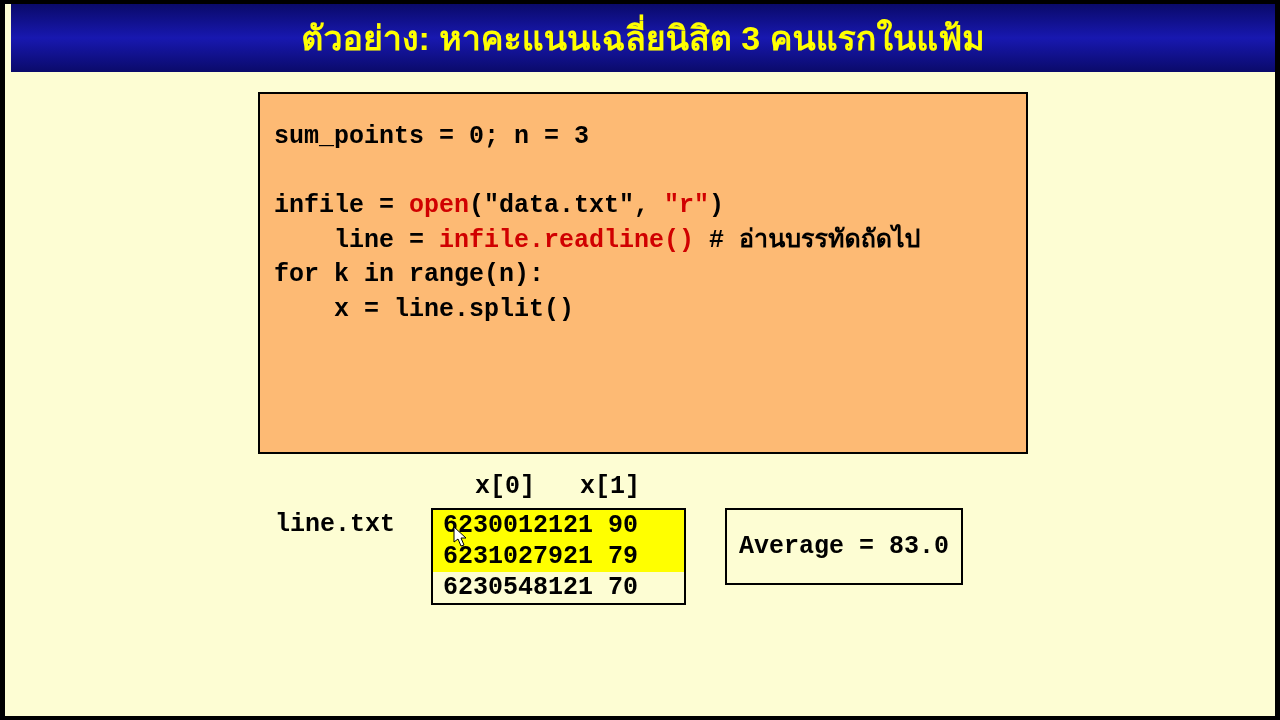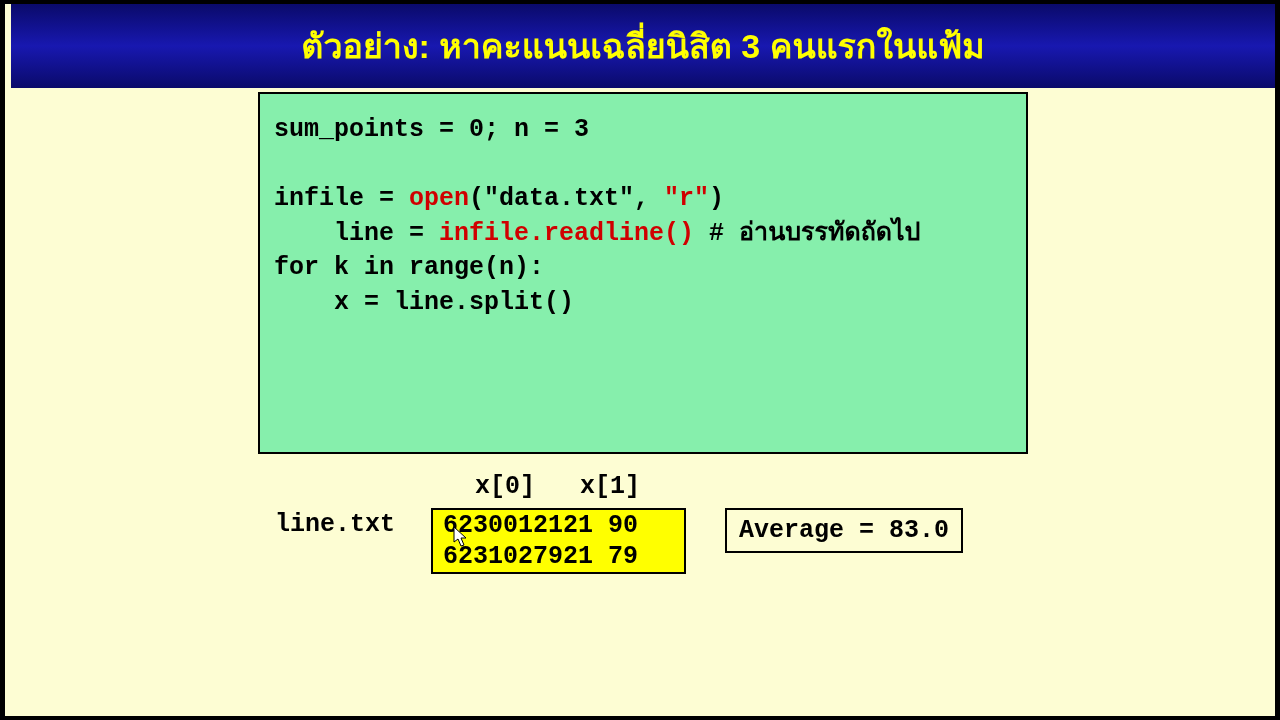--- a/index.html
+++ b/index.html
@@ -12,40 +12,40 @@
   }
   .slide {
     width: 1270px;
     height: 712px;
     background: #fdfdd3;
     position: relative;
     margin: 4px 5px;
   }
   .title-bar {
     background: linear-gradient(to bottom, #0a0a6a, #1818b0, #0a0a6a);
-    height: 84px;
+    height: 68px;
     display: flex;
     align-items: center;
     justify-content: center;
     margin-left: 6px;
   }
   .title-text {
     color: #ffff00;
     font-size: 34px;
     font-weight: bold;
   }
   .code-box {
     position: absolute;
     top: 88px;
     left: 253px;
     width: 770px;
     height: 362px;
     border: 2px solid #000;
-    background: #86efac;
-    padding: 19px 14px;
+    background: #fdba74;
+    padding: 26px 14px;
     font-family: "Courier New", monospace;
     font-size: 25px;
     font-weight: bold;
     line-height: 1.38;
   }
   .code-box .red { color: #d00000; }
   .code-box .comment { color: #000; }
   .data-section {
     position: absolute;
     top: 468px;
@@ -76,21 +76,21 @@
   .file-row {
     padding: 1px 10px;
     white-space: pre;
   }
   .hl { background: #ffff00; }
   .avg-box {
     position: absolute;
     top: 504px;
     left: 720px;
     border: 2px solid #000;
-    padding: 6px 12px;
+    padding: 22px 12px;
     font-family: "Courier New", monospace;
     font-size: 25px;
     font-weight: bold;
     background: #fdfdd3;
   }
   .footer {
     position: absolute;
     bottom: 0;
     left: 0;
     right: 0;
@@ -130,20 +130,21 @@
     <div style="white-space: pre;">    x = line.split()</div>
     <div>&nbsp;</div>
   </div>
 
   <div class="data-section">
     <div class="data-label">line.txt</div>
     <div class="index-labels">x[0]   x[1]</div>
     <div class="file-box">
       <div class="file-row hl">6230012121 90</div>
       <div class="file-row hl">6231027921 79</div>
+      <div class="file-row">6230548121 70</div>
     </div>
   </div>
 
   <div class="avg-box">Average = 83.0</div>
 
   <svg class="cursor" viewBox="0 0 16 22">
     <path d="M1 1 L1 16 L5 13 L8 20 L11 19 L8 12 L13 12 Z" fill="#fff" stroke="#000" stroke-width="1"></path>
   </svg>
 
 </div>

